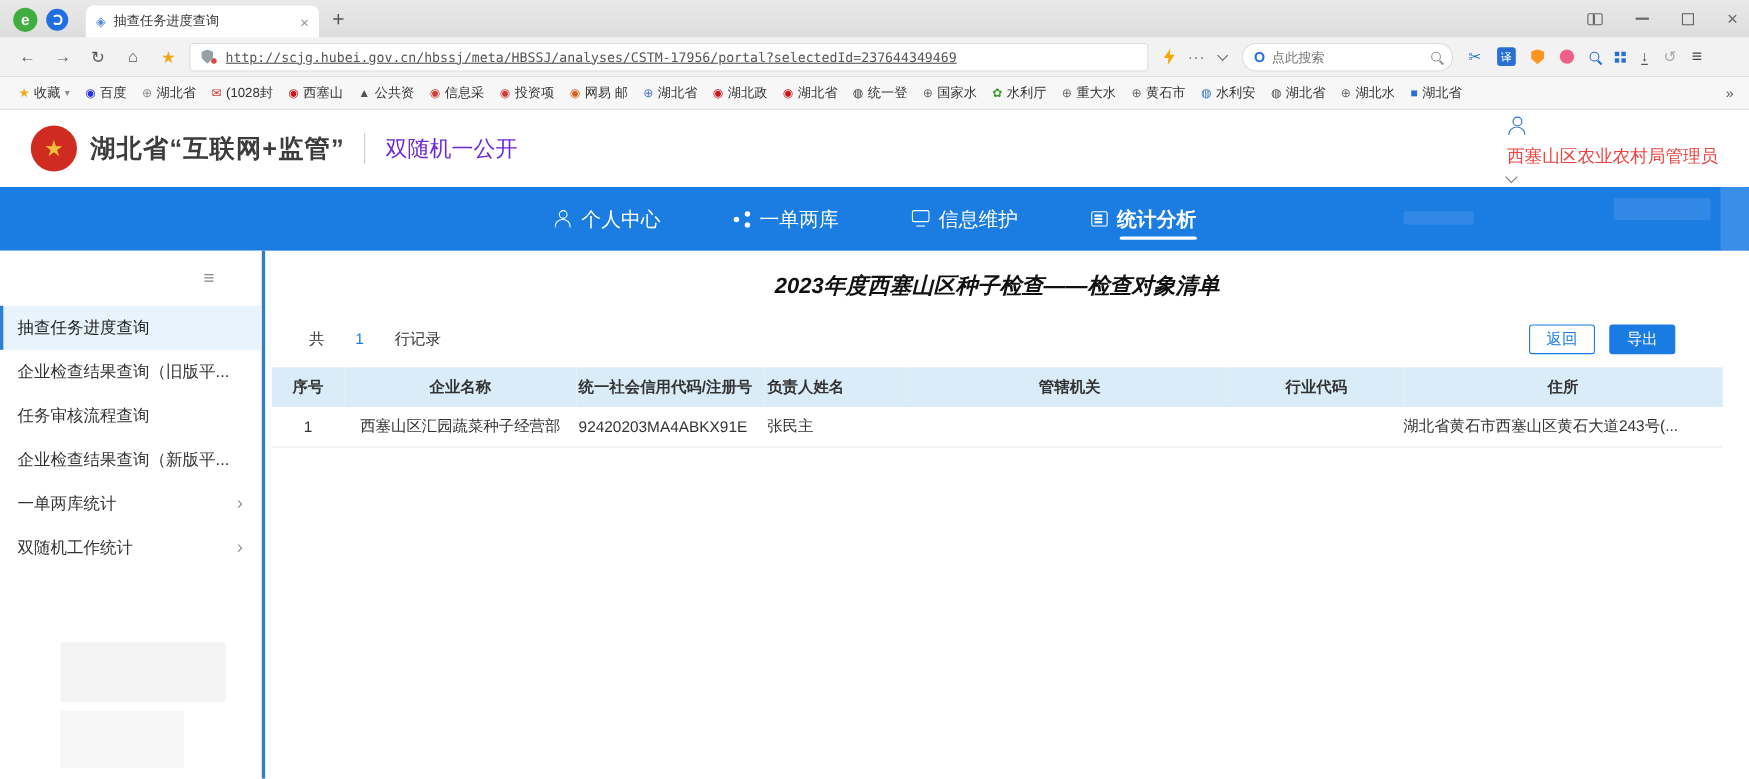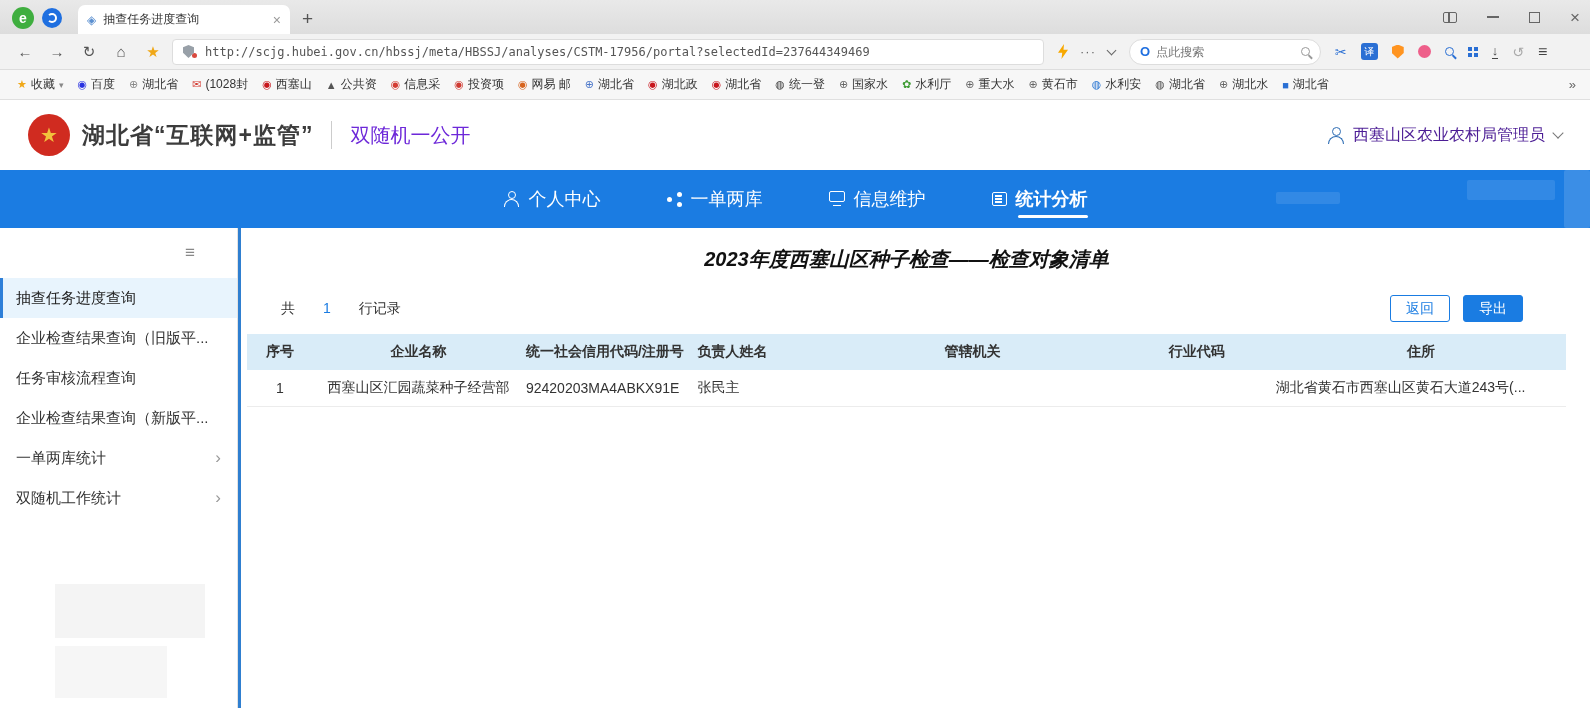--- a/index.html
+++ b/index.html
@@ -23,21 +23,21 @@
   .wc-max { width:11px;height:11px;border:1.5px solid #666;display:inline-block; }
   .wc-close { font-size:17px;color:#666;line-height:1; }
 
   
   .toolbar { height:36px;background:#f2f2f2;border-bottom:1px solid #ddd;display:flex;align-items:center;padding:0 12px;gap:6px; }
   .nav-ic { font-size:15px;color:#555;width:26px;text-align:center; }
   .nav-ic.star { color:#f0a818; }
   .urlbox { flex:1;max-width:872px;height:26px;background:#fff;border:1px solid #ddd;border-radius:4px;display:flex;align-items:center;padding:0 10px;gap:8px; }
   .shield { width:11px;height:13px;background:#98a0a8;clip-path:polygon(50% 0,100% 18%,100% 60%,50% 100%,0 60%,0 18%);position:relative;flex:none; }
   .shield-dot { width:5px;height:5px;border-radius:50%;background:#d9493f;margin-left:-10px;margin-top:8px;flex:none; }
-  .url-input { flex:1;border:none;outline:none;background:transparent;font-family:"DejaVu Sans Mono","Liberation Mono",monospace;font-size:12px;color:#555; }
+  .url-input { flex:1;border:none;outline:none;background:transparent;font-family:"DejaVu Sans Mono","Liberation Mono",monospace;font-size:12px;color:#555;text-decoration:underline; }
   .after-url { display:flex;align-items:center;gap:12px;margin:0 8px; }
   .i-flash { width:10px;height:15px;background:#f7a800;clip-path:polygon(60% 0,0 58%,42% 58%,35% 100%,100% 38%,55% 38%); }
   .dots { color:#666;font-size:13px;letter-spacing:1px; }
   .chev-down { width:7px;height:7px;border-right:1.5px solid #666;border-bottom:1.5px solid #666;transform:rotate(45deg);margin-top:-3px; }
   .searchbox { width:192px;height:26px;background:#fff;border:1px solid #ddd;border-radius:13px;display:flex;align-items:center;padding:0 10px;gap:6px;flex:none; }
   .s-logo { color:#1f6fe0;font-weight:bold;font-size:13px; }
   .search-input { flex:1;width:90px;border:none;outline:none;background:transparent;font-size:12px;color:#333; }
   .i-mag { width:9px;height:9px;border:1.5px solid #999;border-radius:50%;position:relative;flex:none; }
   .i-mag::after { content:"";position:absolute;width:5px;height:1.5px;background:#999;right:-4px;bottom:-2px;transform:rotate(45deg); }
   .i-mag.blue { border-color:#2a6fd4; } .i-mag.blue::after { background:#2a6fd4; }
@@ -57,21 +57,21 @@
   .bm-ic { font-size:11px;font-style:normal; }
   .bm-caret { color:#888;font-size:9px; }
   .bm-more { margin-left:auto;color:#666;font-size:13px;padding:0 4px; }
 
   
   .site-header { height:70px;background:#fff;display:flex;align-items:center;padding:0 28px; }
   .emblem { width:42px;height:42px;border-radius:50%;background:#d02b20;color:#f2c13c;display:flex;align-items:center;justify-content:center;font-size:20px;flex:none; }
   .brand { font-size:23px;font-weight:bold;color:#3c3c3c;margin-left:12px;letter-spacing:1px; }
   .brand-divider { width:1px;height:28px;background:#ccc;margin:0 18px; }
   .subtitle { font-size:20px;color:#6d28d9; }
-  .user-area { margin-left:auto;display:flex;align-items:center;gap:9px;color:#4c1d95;font-size:16px; }
+  .user-area { margin-left:auto;display:flex;gap:9px;color:#ef4444;font-size:16px;flex-direction:column; }
   .i-user { position:relative;width:17px;height:17px; }
   .i-user::before { content:"";position:absolute;top:0;left:5px;width:7px;height:7px;border:1.5px solid #2e6db4;border-radius:50%; }
   .i-user::after { content:"";position:absolute;bottom:0;left:1px;width:14px;height:7px;border:1.5px solid #2e6db4;border-bottom:none;border-radius:8px 8px 0 0; }
   .user-caret { width:8px;height:8px;border-right:1.5px solid #777;border-bottom:1.5px solid #777;transform:rotate(45deg);margin-top:-5px; }
 
   
   .mainnav { height:58px;background:#1b7ce2;display:flex;align-items:center;justify-content:center;gap:66px;position:relative;color:#fff;overflow:hidden; }
   .nav-item { display:flex;align-items:center;gap:9px;font-size:18px;height:100%;position:relative; }
   .nav-item.active { font-weight:bold; }
   .nav-item.active::after { content:"";position:absolute;left:26px;right:0;bottom:10px;height:3px;background:#fff;border-radius:2px; }

